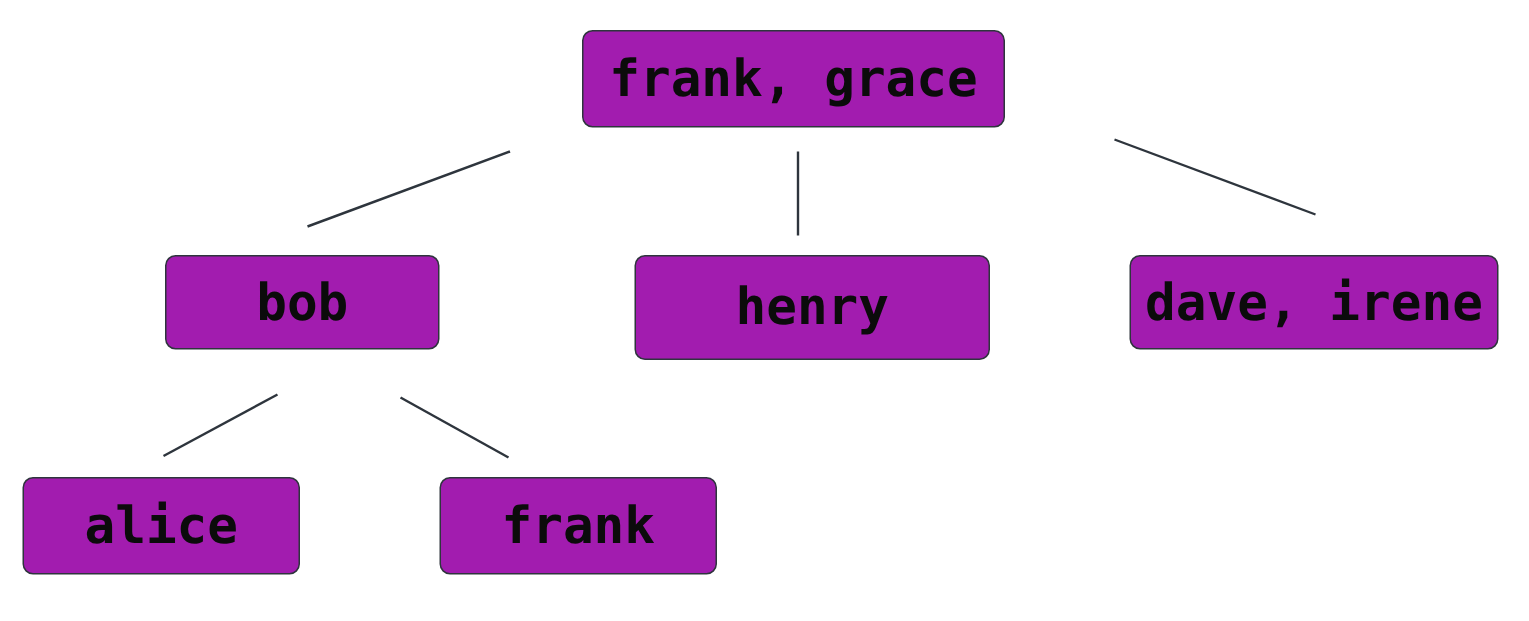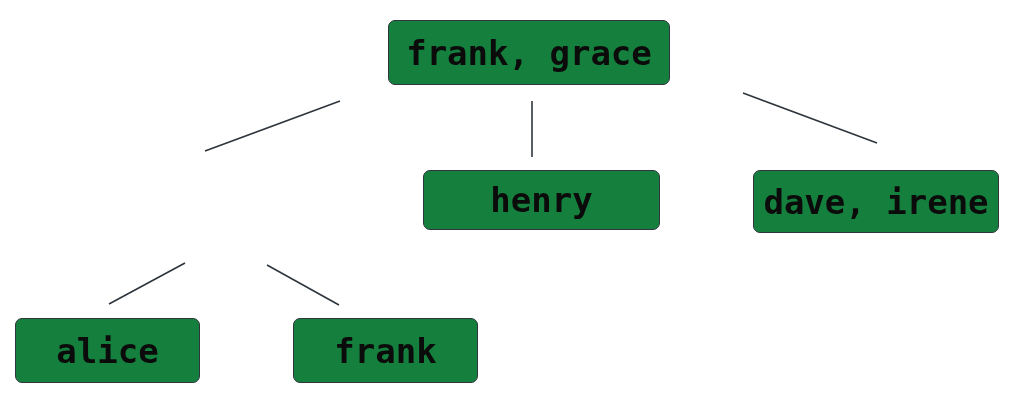--- a/index.html
+++ b/index.html
@@ -18,42 +18,42 @@
   #edge-layer {
     position: absolute;
     left: 0;
     top: 0;
     width: 1019px;
     height: 414px;
   }
   .node {
     position: absolute;
     box-sizing: border-box;
-    background: #15803d;
+    background: #a21caf;
     border: 1.5px solid #2e353d;
     border-radius: 7px;
     display: flex;
     align-items: center;
     justify-content: center;
     font-family: "DejaVu Sans Mono", monospace;
     font-weight: 700;
     font-size: 34px;
     color: #0b0b0b;
     white-space: nowrap;
     letter-spacing: 0;
   }
   .edge {
     stroke: #2e353d;
     stroke-width: 1.6;
     fill: none;
   }
   
   #node-frank-grace { left: 388px; top: 20px;  width: 282px; height: 65px; }
   #node-bob         { left: 110px; top: 170px; width: 183px; height: 63px; }
-  #node-henry       { left: 423px; top: 170px; width: 237px; height: 60px; }
+  #node-henry       { left: 423px; top: 170px; width: 237px; height: 70px; }
   #node-dave-irene  { left: 753px; top: 170px; width: 246px; height: 63px; }
   #node-alice       { left: 15px;  top: 318px; width: 185px; height: 65px; }
   #node-carol       { left: 293px; top: 318px; width: 185px; height: 65px; }
 </style>
 </head>
 <body>
 
 <div id="canvas">
 
   <svg id="edge-layer" viewBox="0 0 1019 414" xmlns="http://www.w3.org/2000/svg" aria-hidden="true">
@@ -61,20 +61,23 @@
     <line class="edge" x1="532" y1="101" x2="532" y2="157"></line>
     <line class="edge" x1="743" y1="93" x2="877" y2="143"></line>
     <line class="edge" x1="185" y1="263" x2="109" y2="304"></line>
     <line class="edge" x1="267" y1="265" x2="339" y2="305"></line>
   </svg>
 
   <div class="node" id="node-frank-grace">
     <span>frank, grace</span>
   </div>
 
+  <div class="node" id="node-bob">
+    <span>bob</span>
+  </div>
 
   <div class="node" id="node-henry">
     <span>henry</span>
   </div>
 
   <div class="node" id="node-alice">
     <span>alice</span>
   </div>
 
   <div class="node" id="node-dave-irene">

